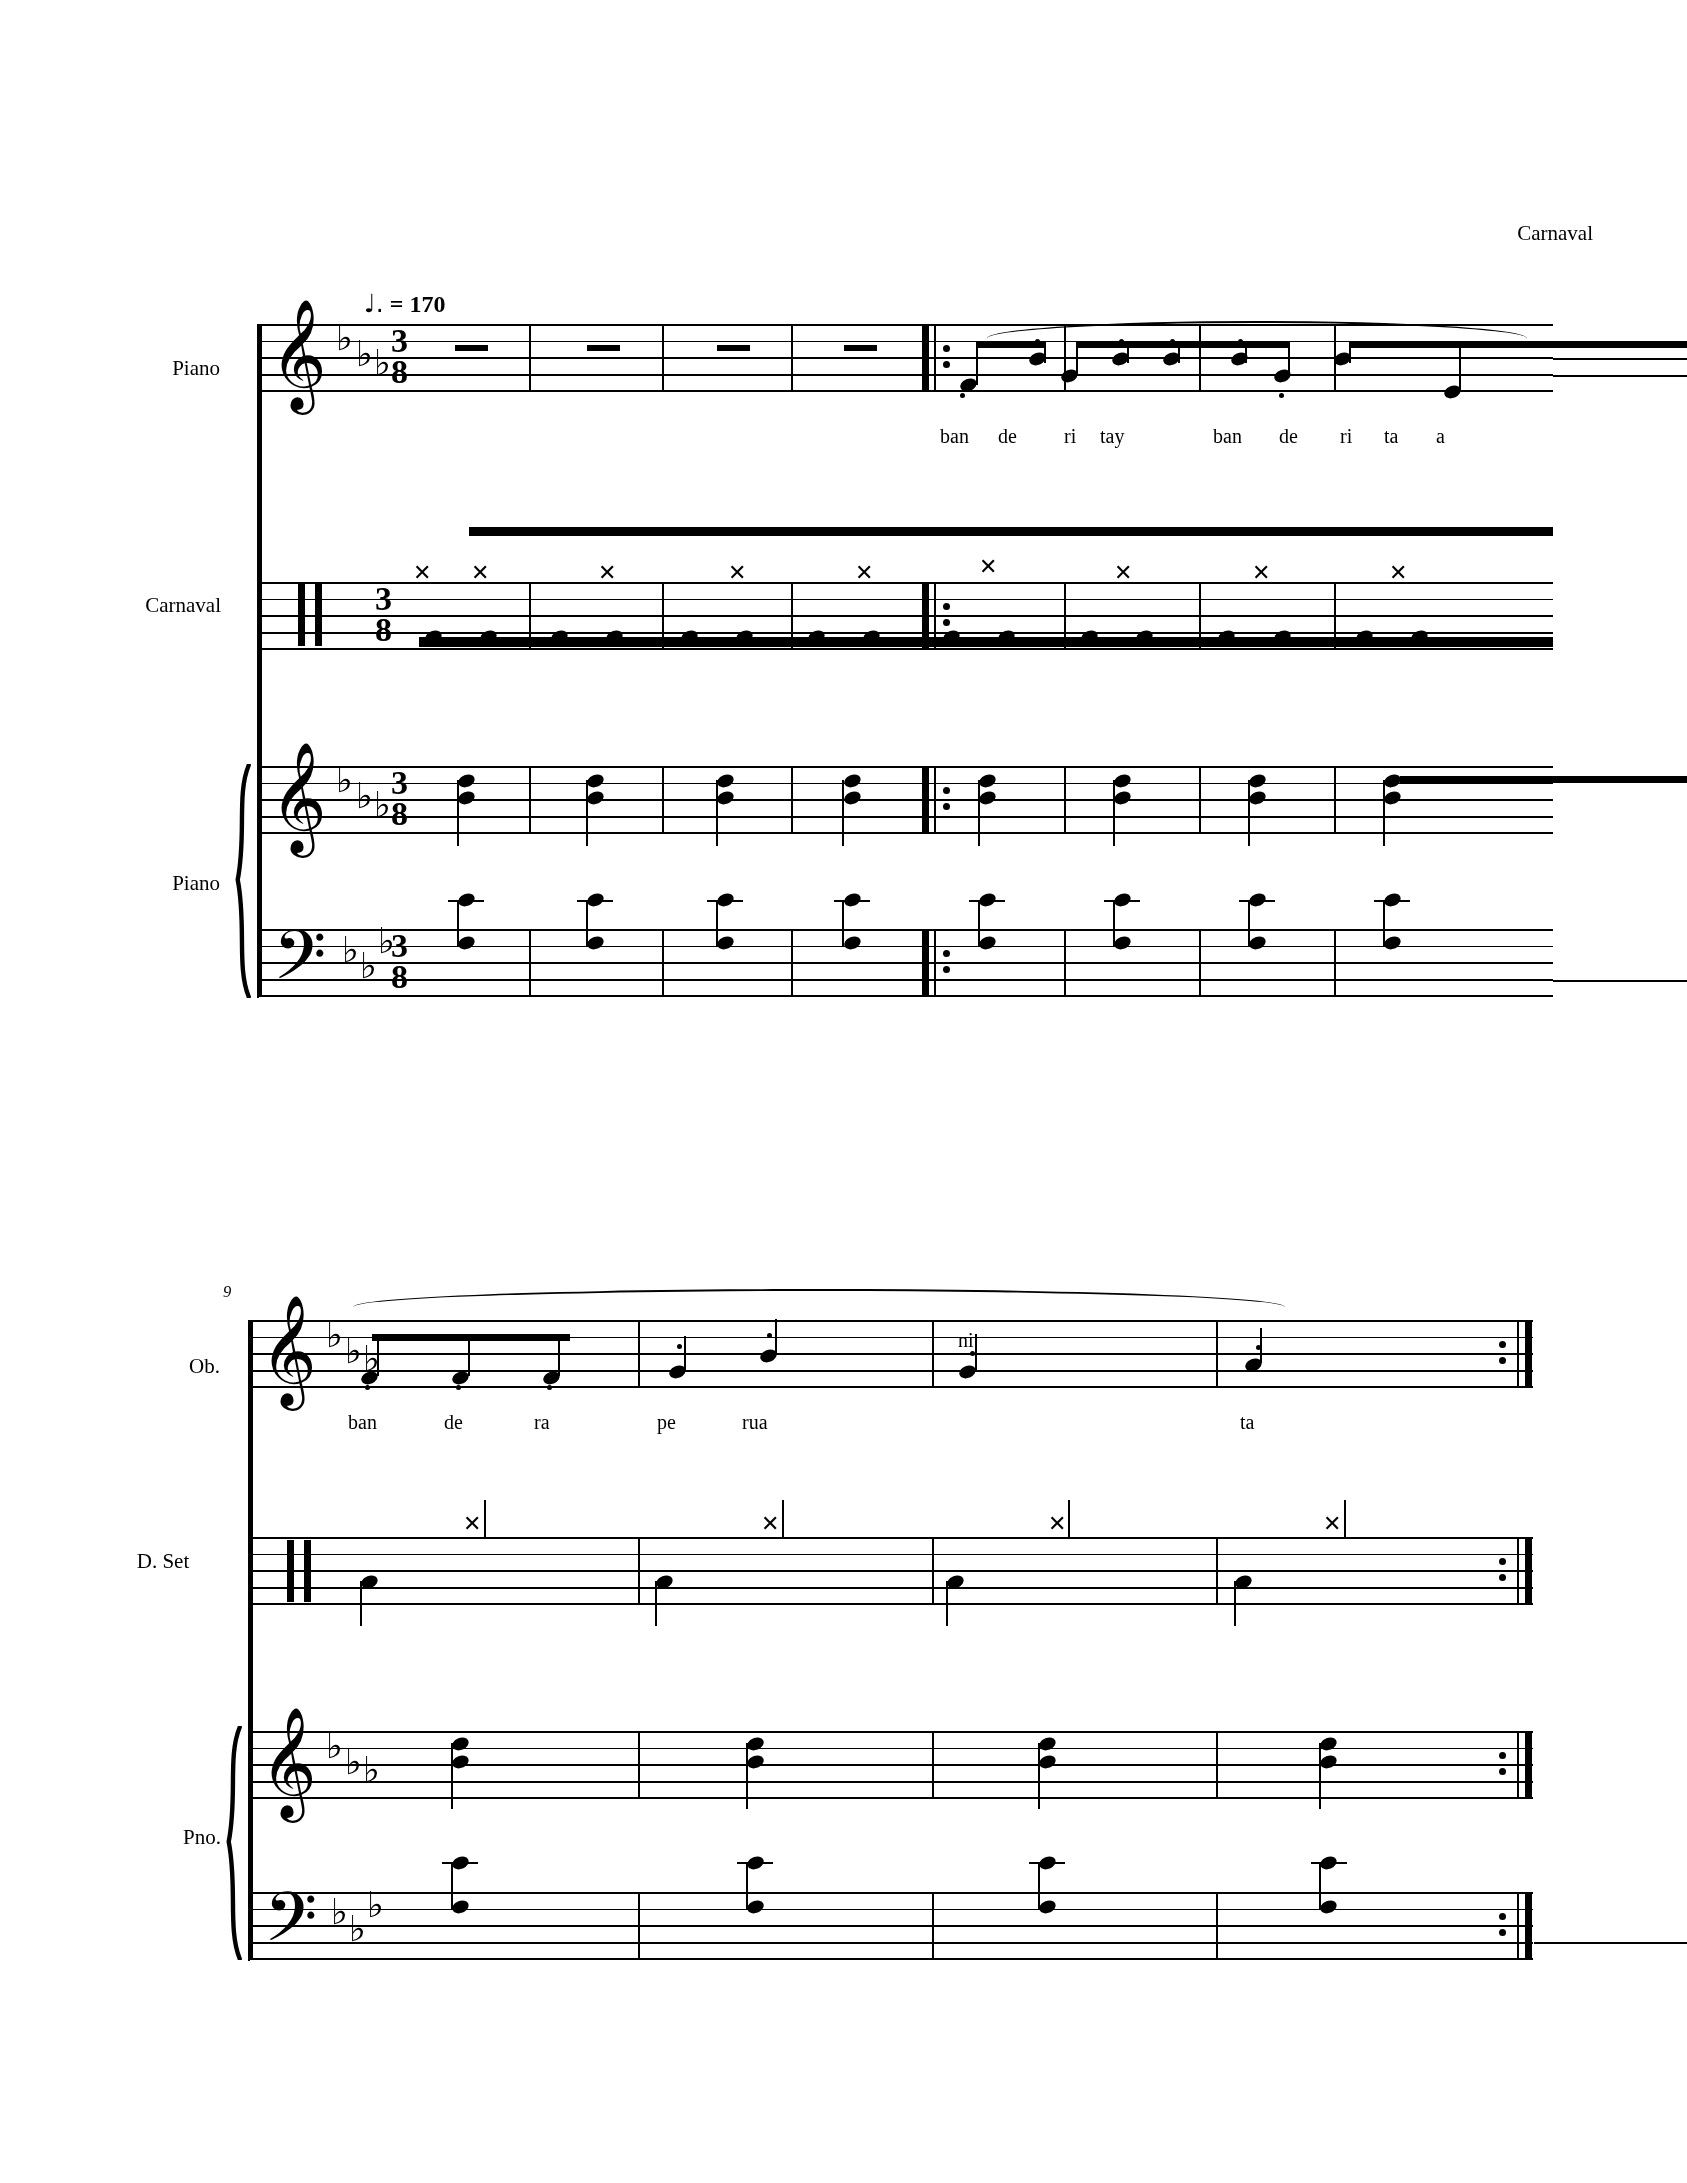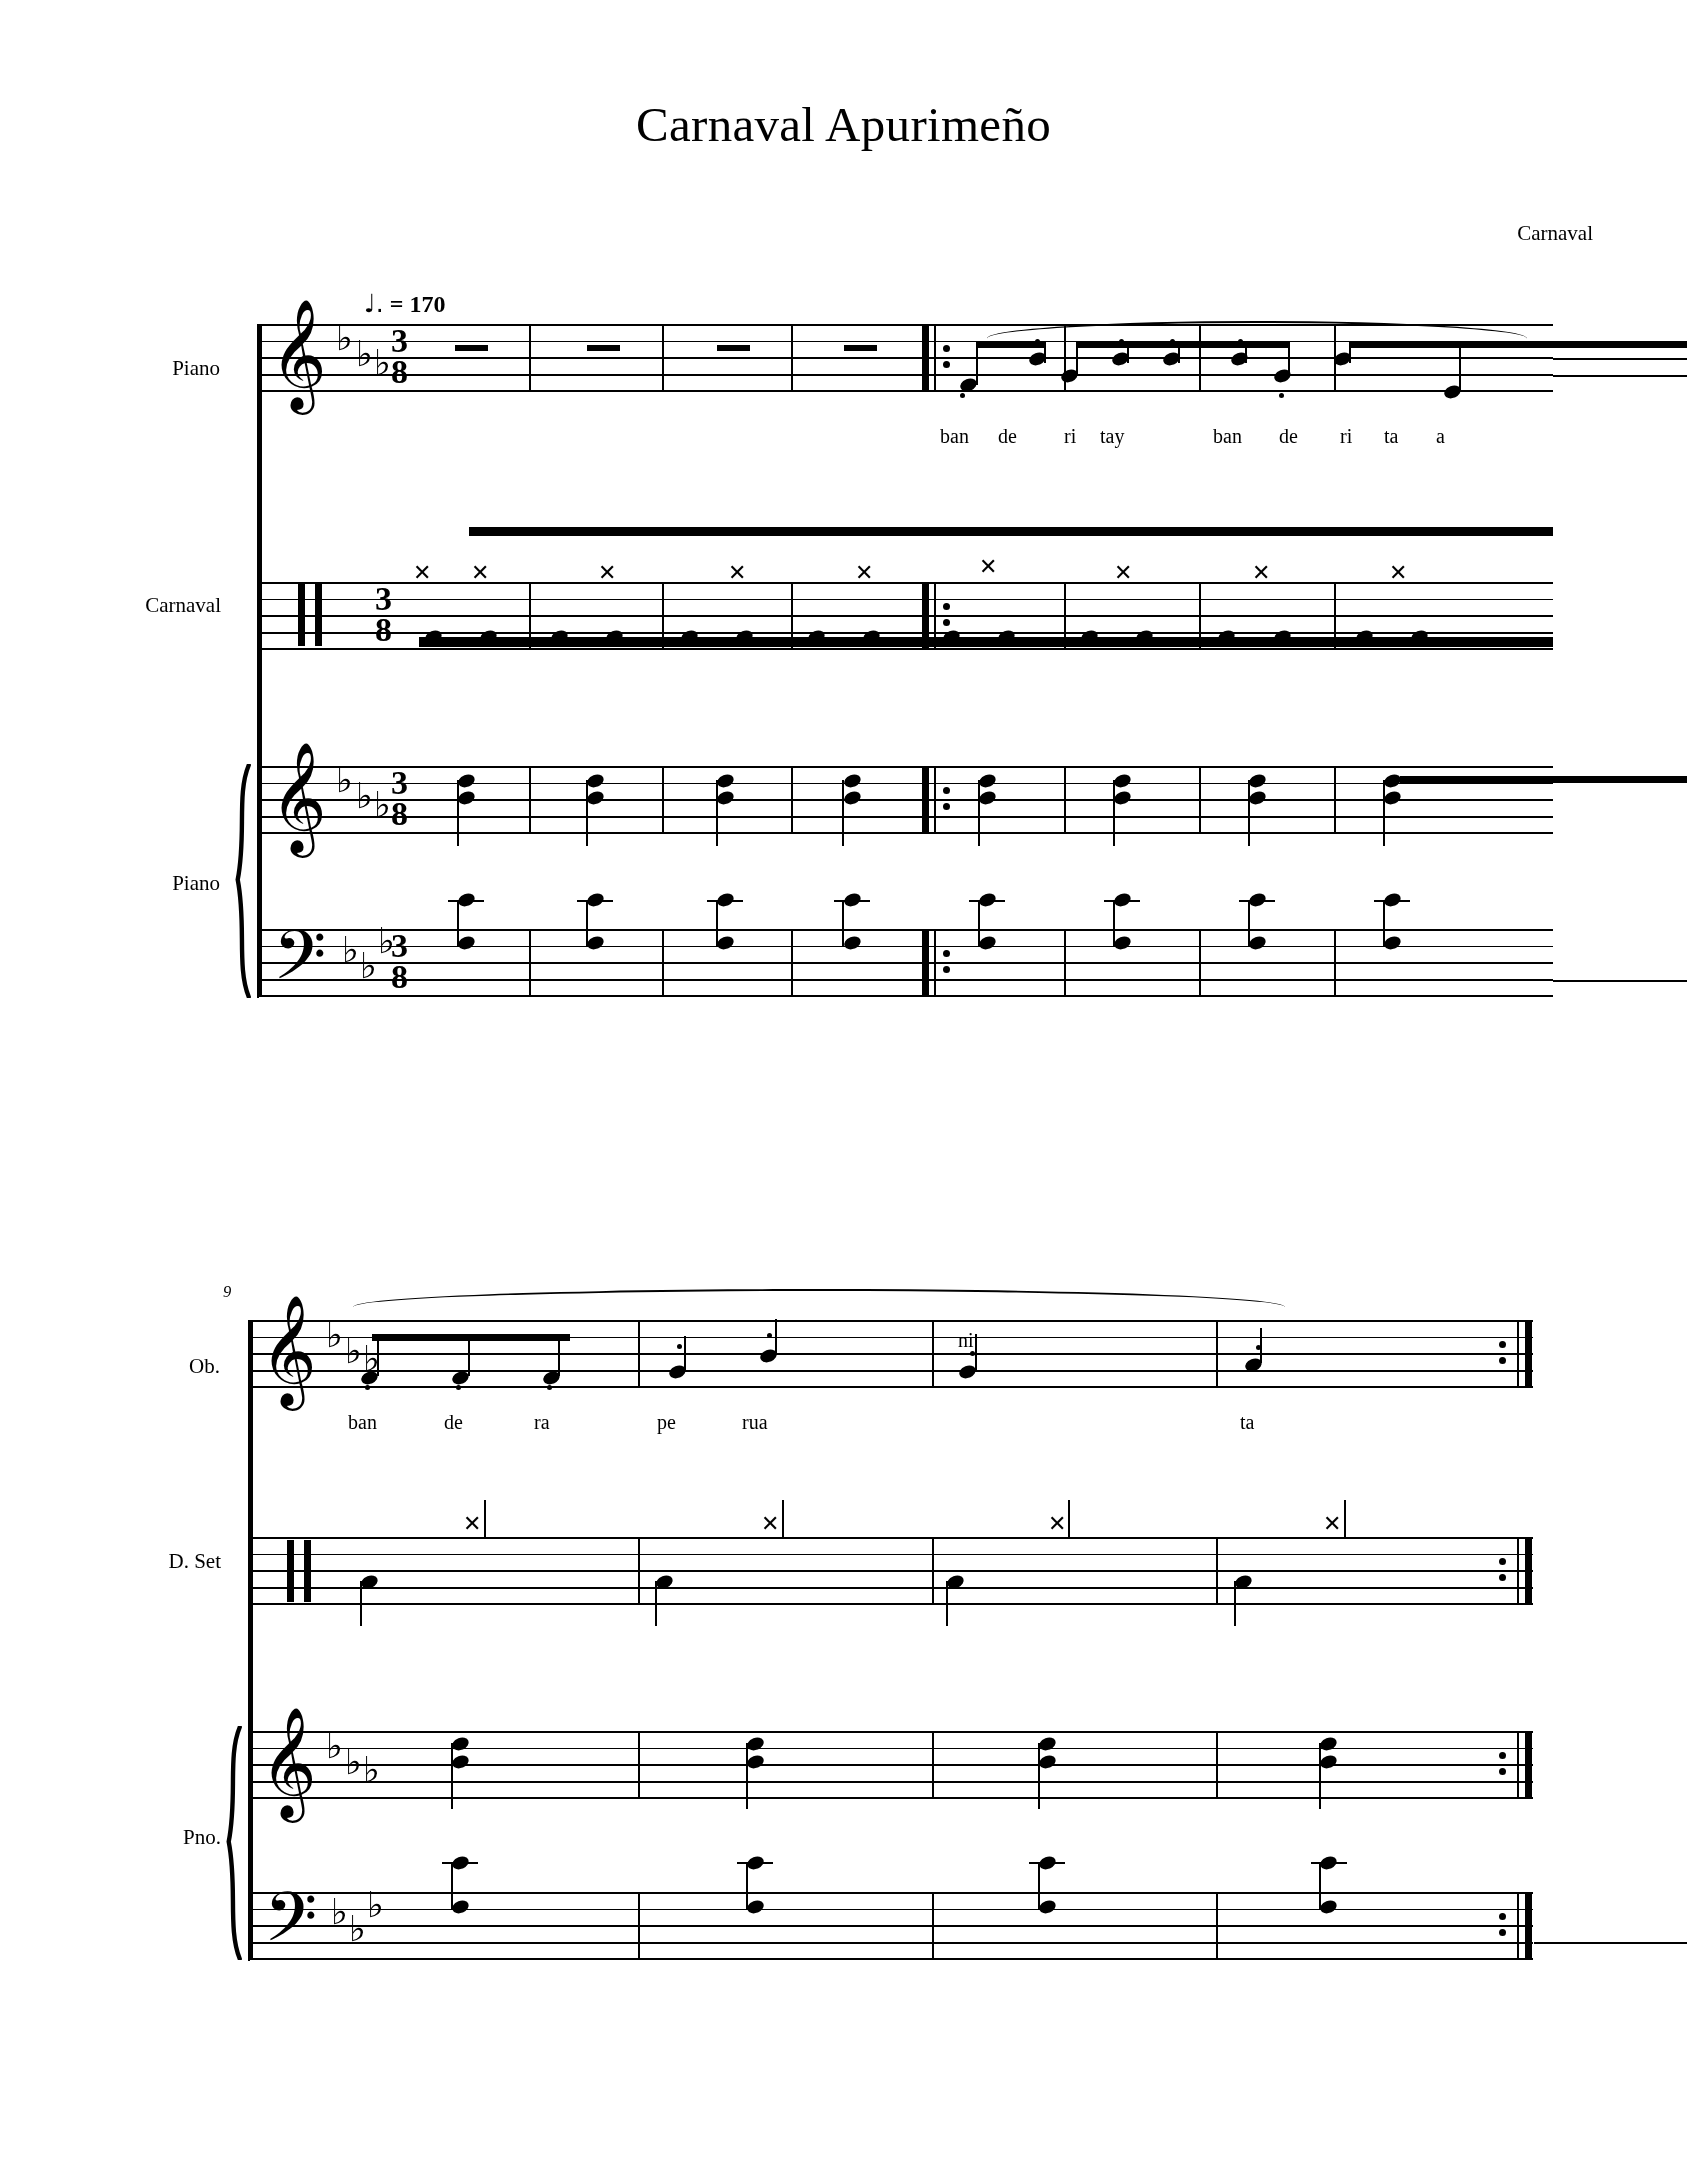--- a/index.html
+++ b/index.html
@@ -192,21 +192,20 @@
     position: absolute;
     height: 1.7px;
     background: #000;
   }
 </style>
 </head>
 <body>
 
 <div class="sheet">
 
-  <div class="title">Carnaval Apurimeño</div>
   <div class="composer">Carnaval</div>
 
   <div class="tempo">
     <span class="dotnote">♩.</span>
     <span>= 170</span>
   </div>
 
   <div class="inst-name" style="top:356px; left:110px; width:110px;">Piano</div>
   <div class="inst-name" style="top:593px; left:83px; width:138px;">Carnaval</div>
   <div class="inst-name" style="top:871px; left:99px; width:121px;">Piano</div>
@@ -517,21 +516,21 @@
   </div>
   <div class="barline" style="top:929px; left:1064px; height:68px;"></div>
   <div class="barline" style="top:929px; left:1199px; height:68px;"></div>
   <div class="barline" style="top:929px; left:1334px; height:68px;"></div>
 
   <div class="barline" style="top:766px; left:257px; height:232px; width:1.7px;"></div>
 
   <div class="measure-num" style="top:1282px; left:223px;">9</div>
 
   <div class="inst-name" style="top:1354px; left:121px; width:99px;">Ob.</div>
-  <div class="inst-name" style="top:1549px; left:105px; width:116px;">D. Set</div>
+  <div class="inst-name" style="top:1549px; left:105px; width:116px;text-align:center;">D. Set</div>
   <div class="inst-name" style="top:1825px; left:116px; width:105px;">Pno.</div>
 
   <div class="brace" style="top:1726px; left:221px; width:22px; height:234px;">
     <svg width="22" height="234" viewBox="0 0 40 425">
       <path d="M34 2 C12 55, 30 130, 14 210 C30 292, 12 368, 34 423" stroke="#000" stroke-width="8" fill="none" stroke-linecap="round"></path>
     </svg>
   </div>
 
   <div class="barline sysleft" style="top:1320px; left:248px; height:640px;"></div>
 

